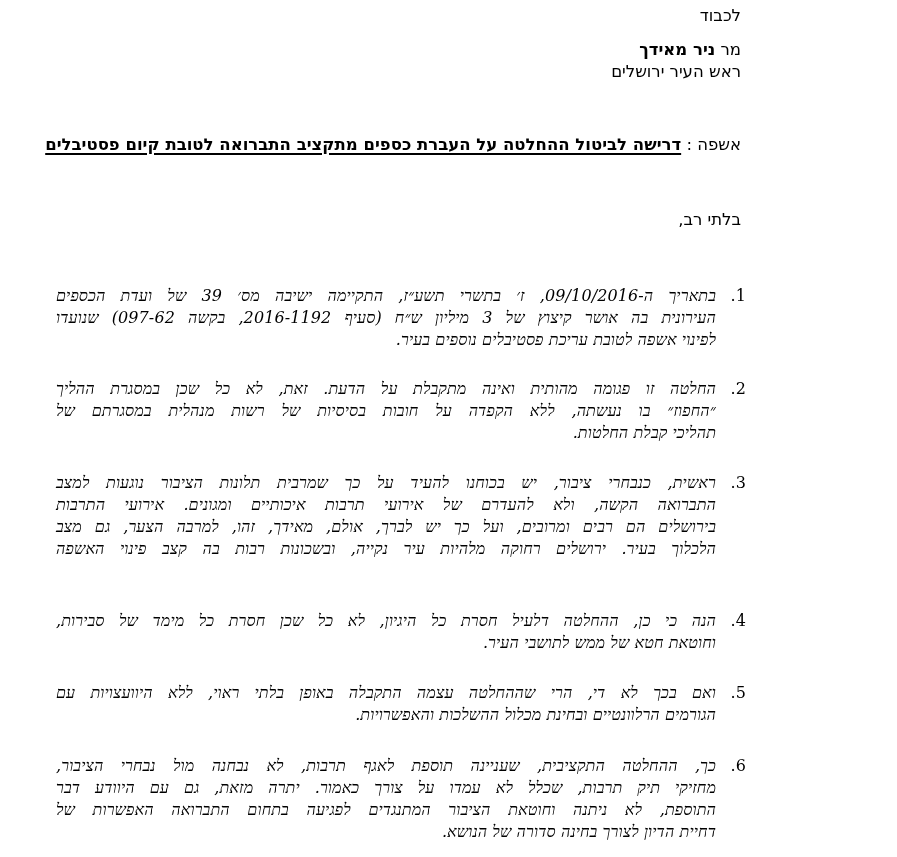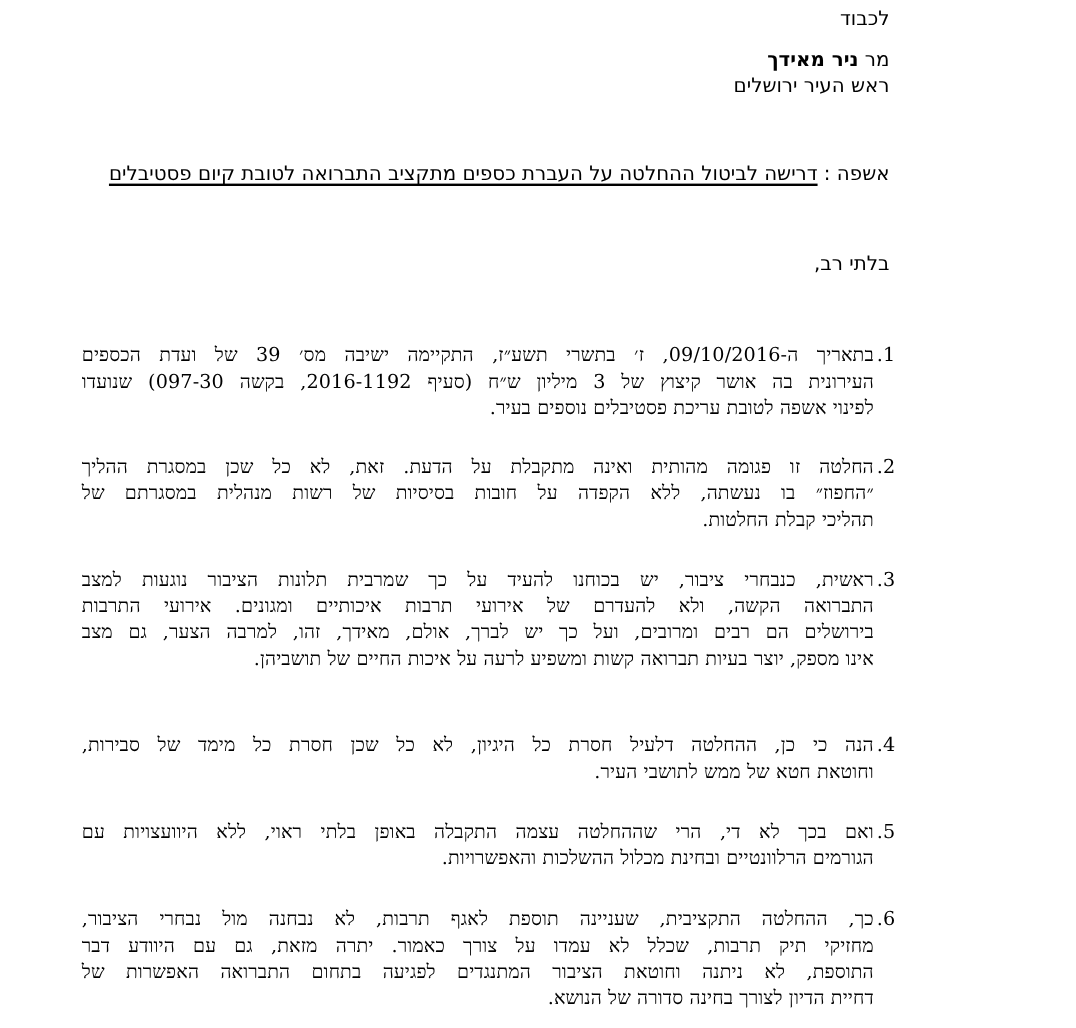--- a/index.html
+++ b/index.html
@@ -29,46 +29,47 @@
       white-space: nowrap;
       font-size: 16px;
       line-height: 20px;
     }
     .hdr {
       font-family: "DejaVu Sans", sans-serif;
       font-size: 16.5px;
     }
     .bold { font-weight: bold; }
     .subject-bold {
-      font-weight: normal;
+      font-weight: bold;
       text-decoration: underline;
       text-decoration-thickness: 1.5px;
       text-underline-offset: 3px;
     }
     .para {
       position: absolute;
       right: 0;
       width: 897px;
       font-family: "DejaVu Serif", serif;
       font-size: 16px;
       letter-spacing: 0.1px;
     }
     .para .num {
       position: absolute;
       right: 105px;
       top: 0;
       line-height: 22px;
     }
     .para .body {
       position: absolute;
-      right: 123px;
+      right: 135px;
       top: 0;
       width: 660px;
       text-align: justify;
       text-align-last: right;
+      font-style: italic;
     }
     .para .body .ln {
       display: block;
       height: 22px;
       line-height: 22px;
       white-space: nowrap;
       text-align: justify;
       text-align-last: justify;
     }
     .para .body .ln.last {
@@ -93,41 +94,41 @@
     <span>אשפה :</span>
     <span class="subject-bold">דרישה לביטול ההחלטה על העברת כספים מתקציב התברואה לטובת קיום פסטיבלים</span>
   </div>
 
   <div class="line hdr" style="top:210px; right:110px;">בלתי רב,</div>
 
   <div class="para" style="top:285px;">
     <span class="num">1.</span>
     <div class="body">
       <span class="ln">בתאריך ה-09/10/2016, ז׳ בתשרי תשע״ז, התקיימה ישיבה מס׳ 39 של ועדת הכספים</span>
-      <span class="ln">העירונית בה אושר קיצוץ של 3 מיליון ש״ח (סעיף 2016-1192, בקשה 097-30) שנועדו</span>
+      <span class="ln">העירונית בה אושר קיצוץ של 3 מיליון ש״ח (סעיף 2016-1192, בקשה 097-62) שנועדו</span>
       <span class="ln last">לפינוי אשפה לטובת עריכת פסטיבלים נוספים בעיר.</span>
     </div>
   </div>
 
   <div class="para" style="top:378px;">
     <span class="num">2.</span>
     <div class="body">
       <span class="ln">החלטה זו פגומה מהותית ואינה מתקבלת על הדעת. זאת, לא כל שכן במסגרת ההליך</span>
       <span class="ln">״החפוז״ בו נעשתה, ללא הקפדה על חובות בסיסיות של רשות מנהלית במסגרתם של</span>
       <span class="ln last">תהליכי קבלת החלטות.</span>
     </div>
   </div>
 
   <div class="para" style="top:472px;">
     <span class="num">3.</span>
     <div class="body">
       <span class="ln">ראשית, כנבחרי ציבור, יש בכוחנו להעיד על כך שמרבית תלונות הציבור נוגעות למצב</span>
       <span class="ln">התברואה הקשה, ולא להעדרם של אירועי תרבות איכותיים ומגונים. אירועי התרבות</span>
       <span class="ln">בירושלים הם רבים ומרובים, ועל כך יש לברך, אולם, מאידך, זהו, למרבה הצער, גם מצב</span>
-      <span class="ln last">אינו מספק, יוצר בעיות תברואה קשות ומשפיע לרעה על איכות החיים של תושביהן.</span>
+      <span class="ln">הלכלוך בעיר. ירושלים רחוקה  מלהיות עיר נקייה, ובשכונות רבות בה קצב פינוי האשפה</span>
     </div>
   </div>
 
   <div class="para" style="top:610px;">
     <span class="num">4.</span>
     <div class="body">
       <span class="ln">הנה כי כן, ההחלטה דלעיל חסרת כל היגיון, לא כל שכן חסרת כל מימד של סבירות,</span>
       <span class="ln last">וחוטאת חטא של ממש לתושבי העיר.</span>
     </div>
   </div>

